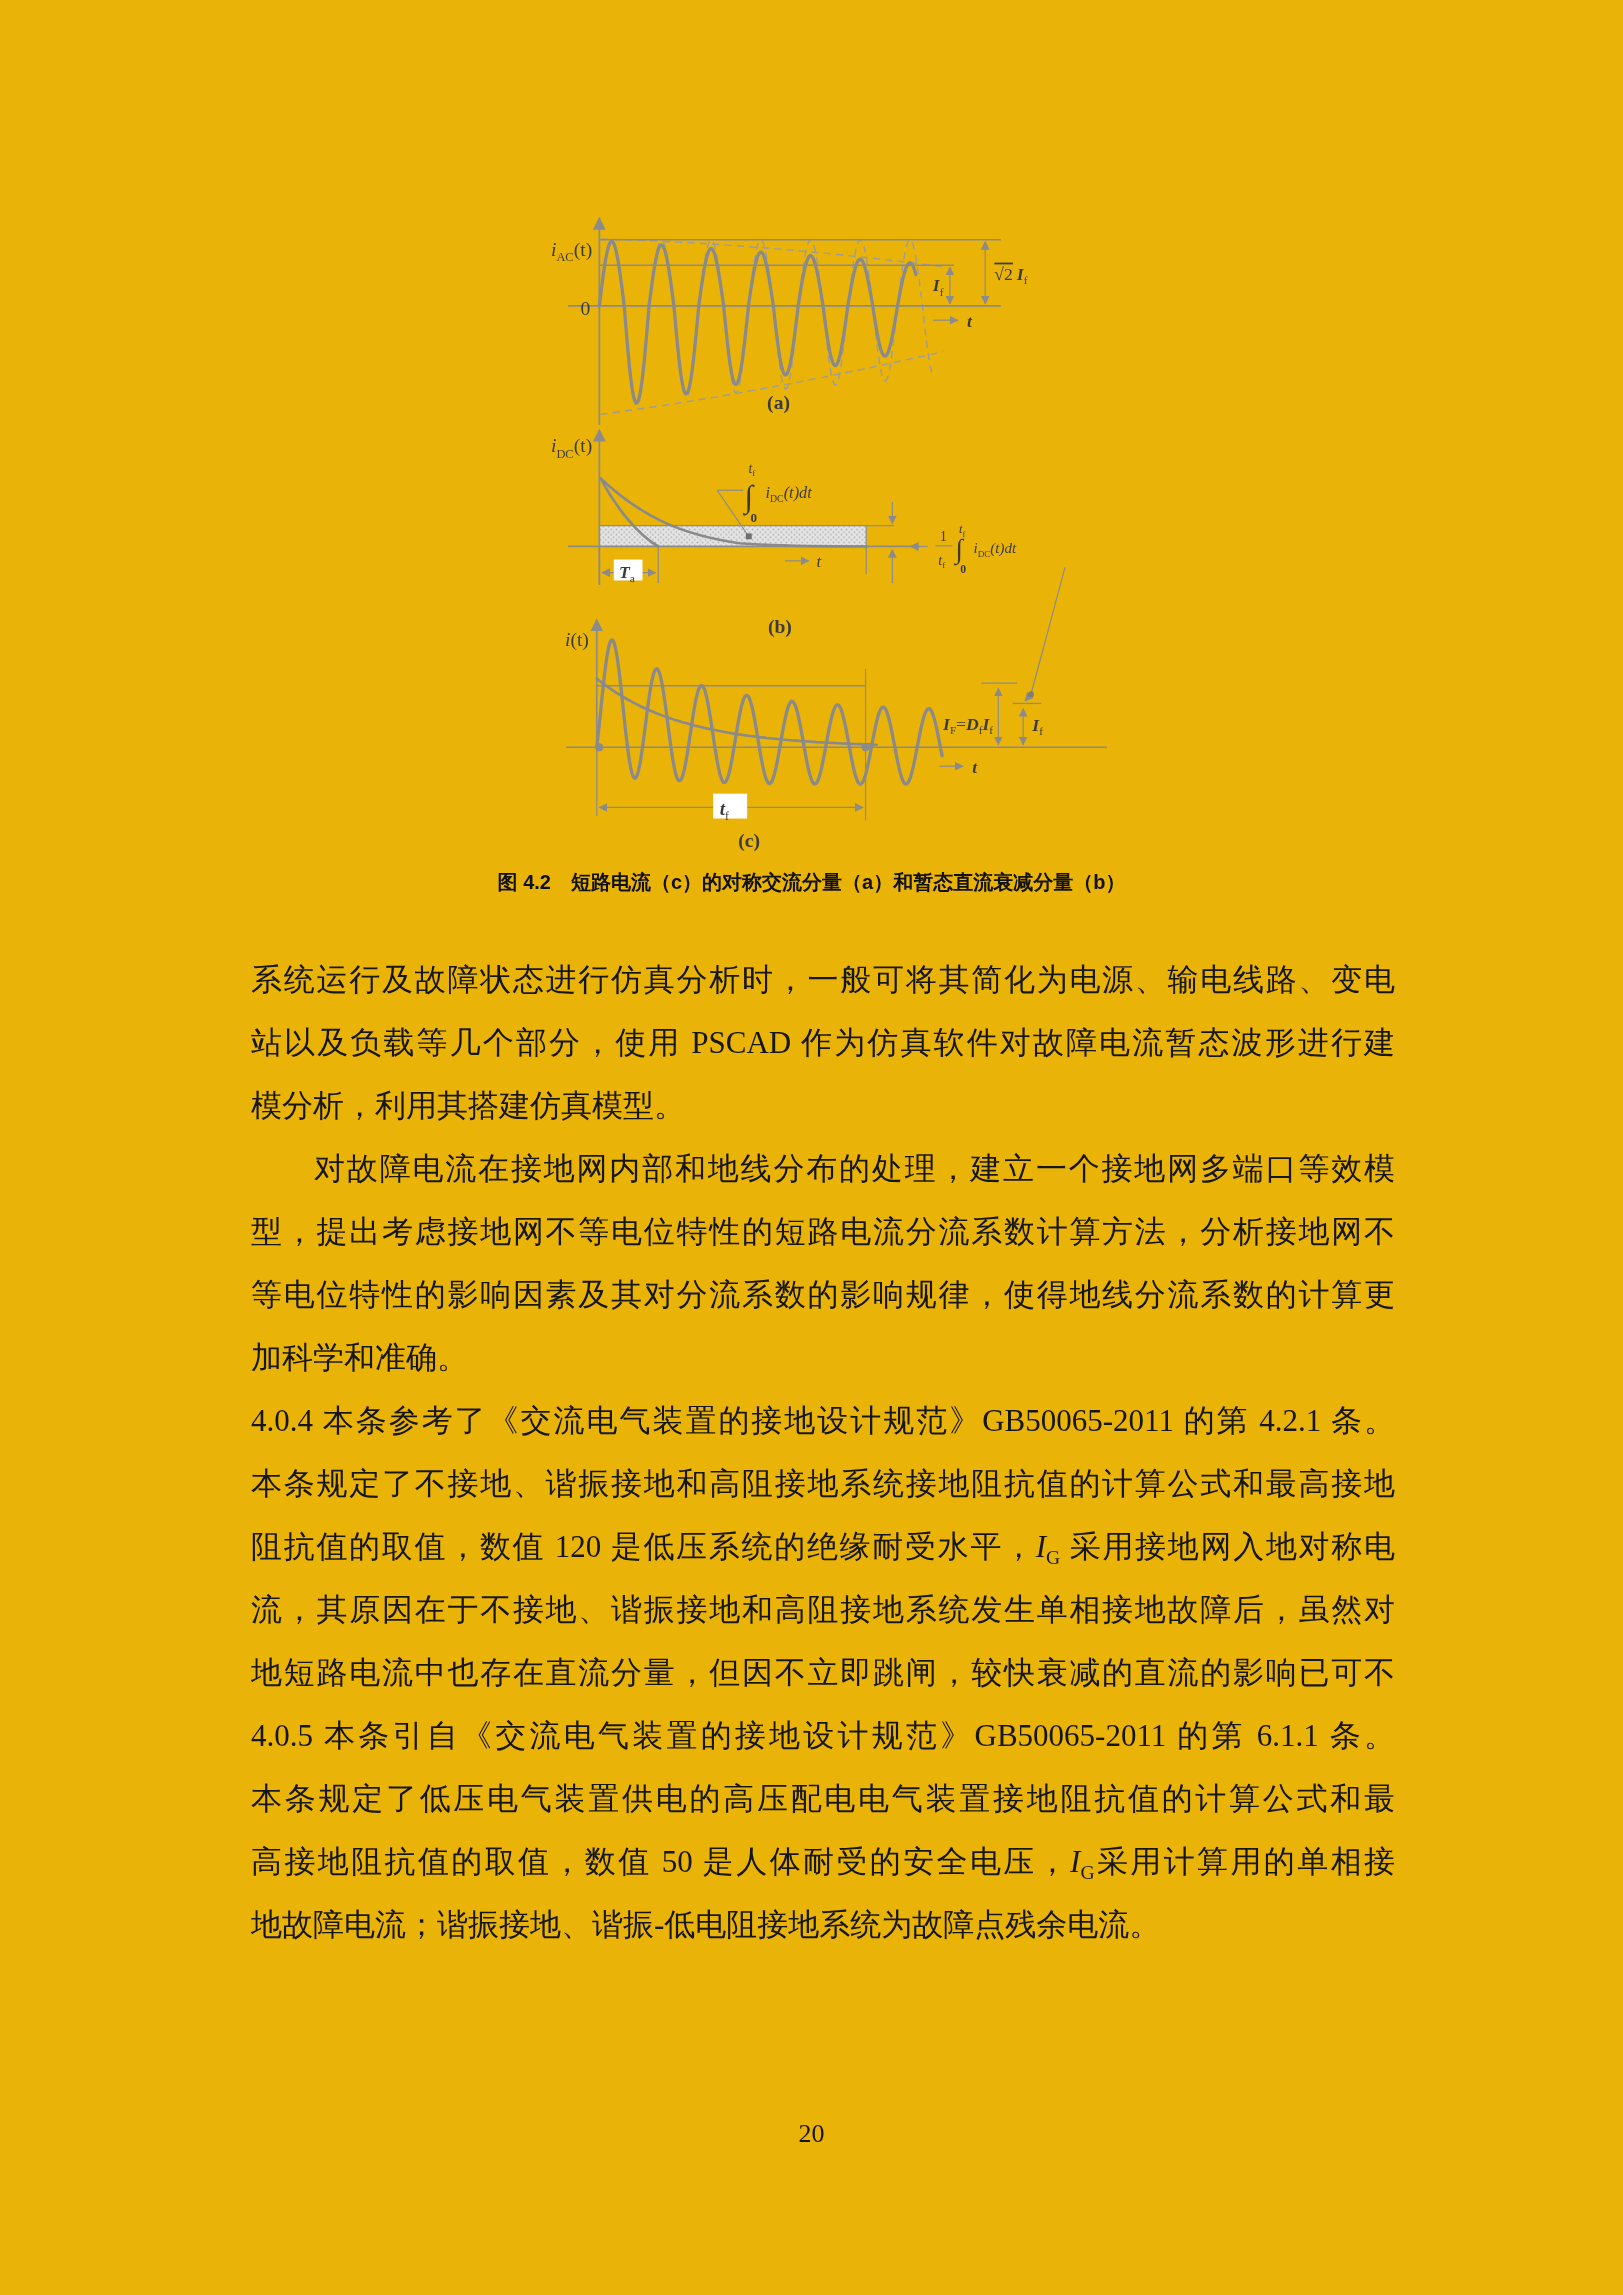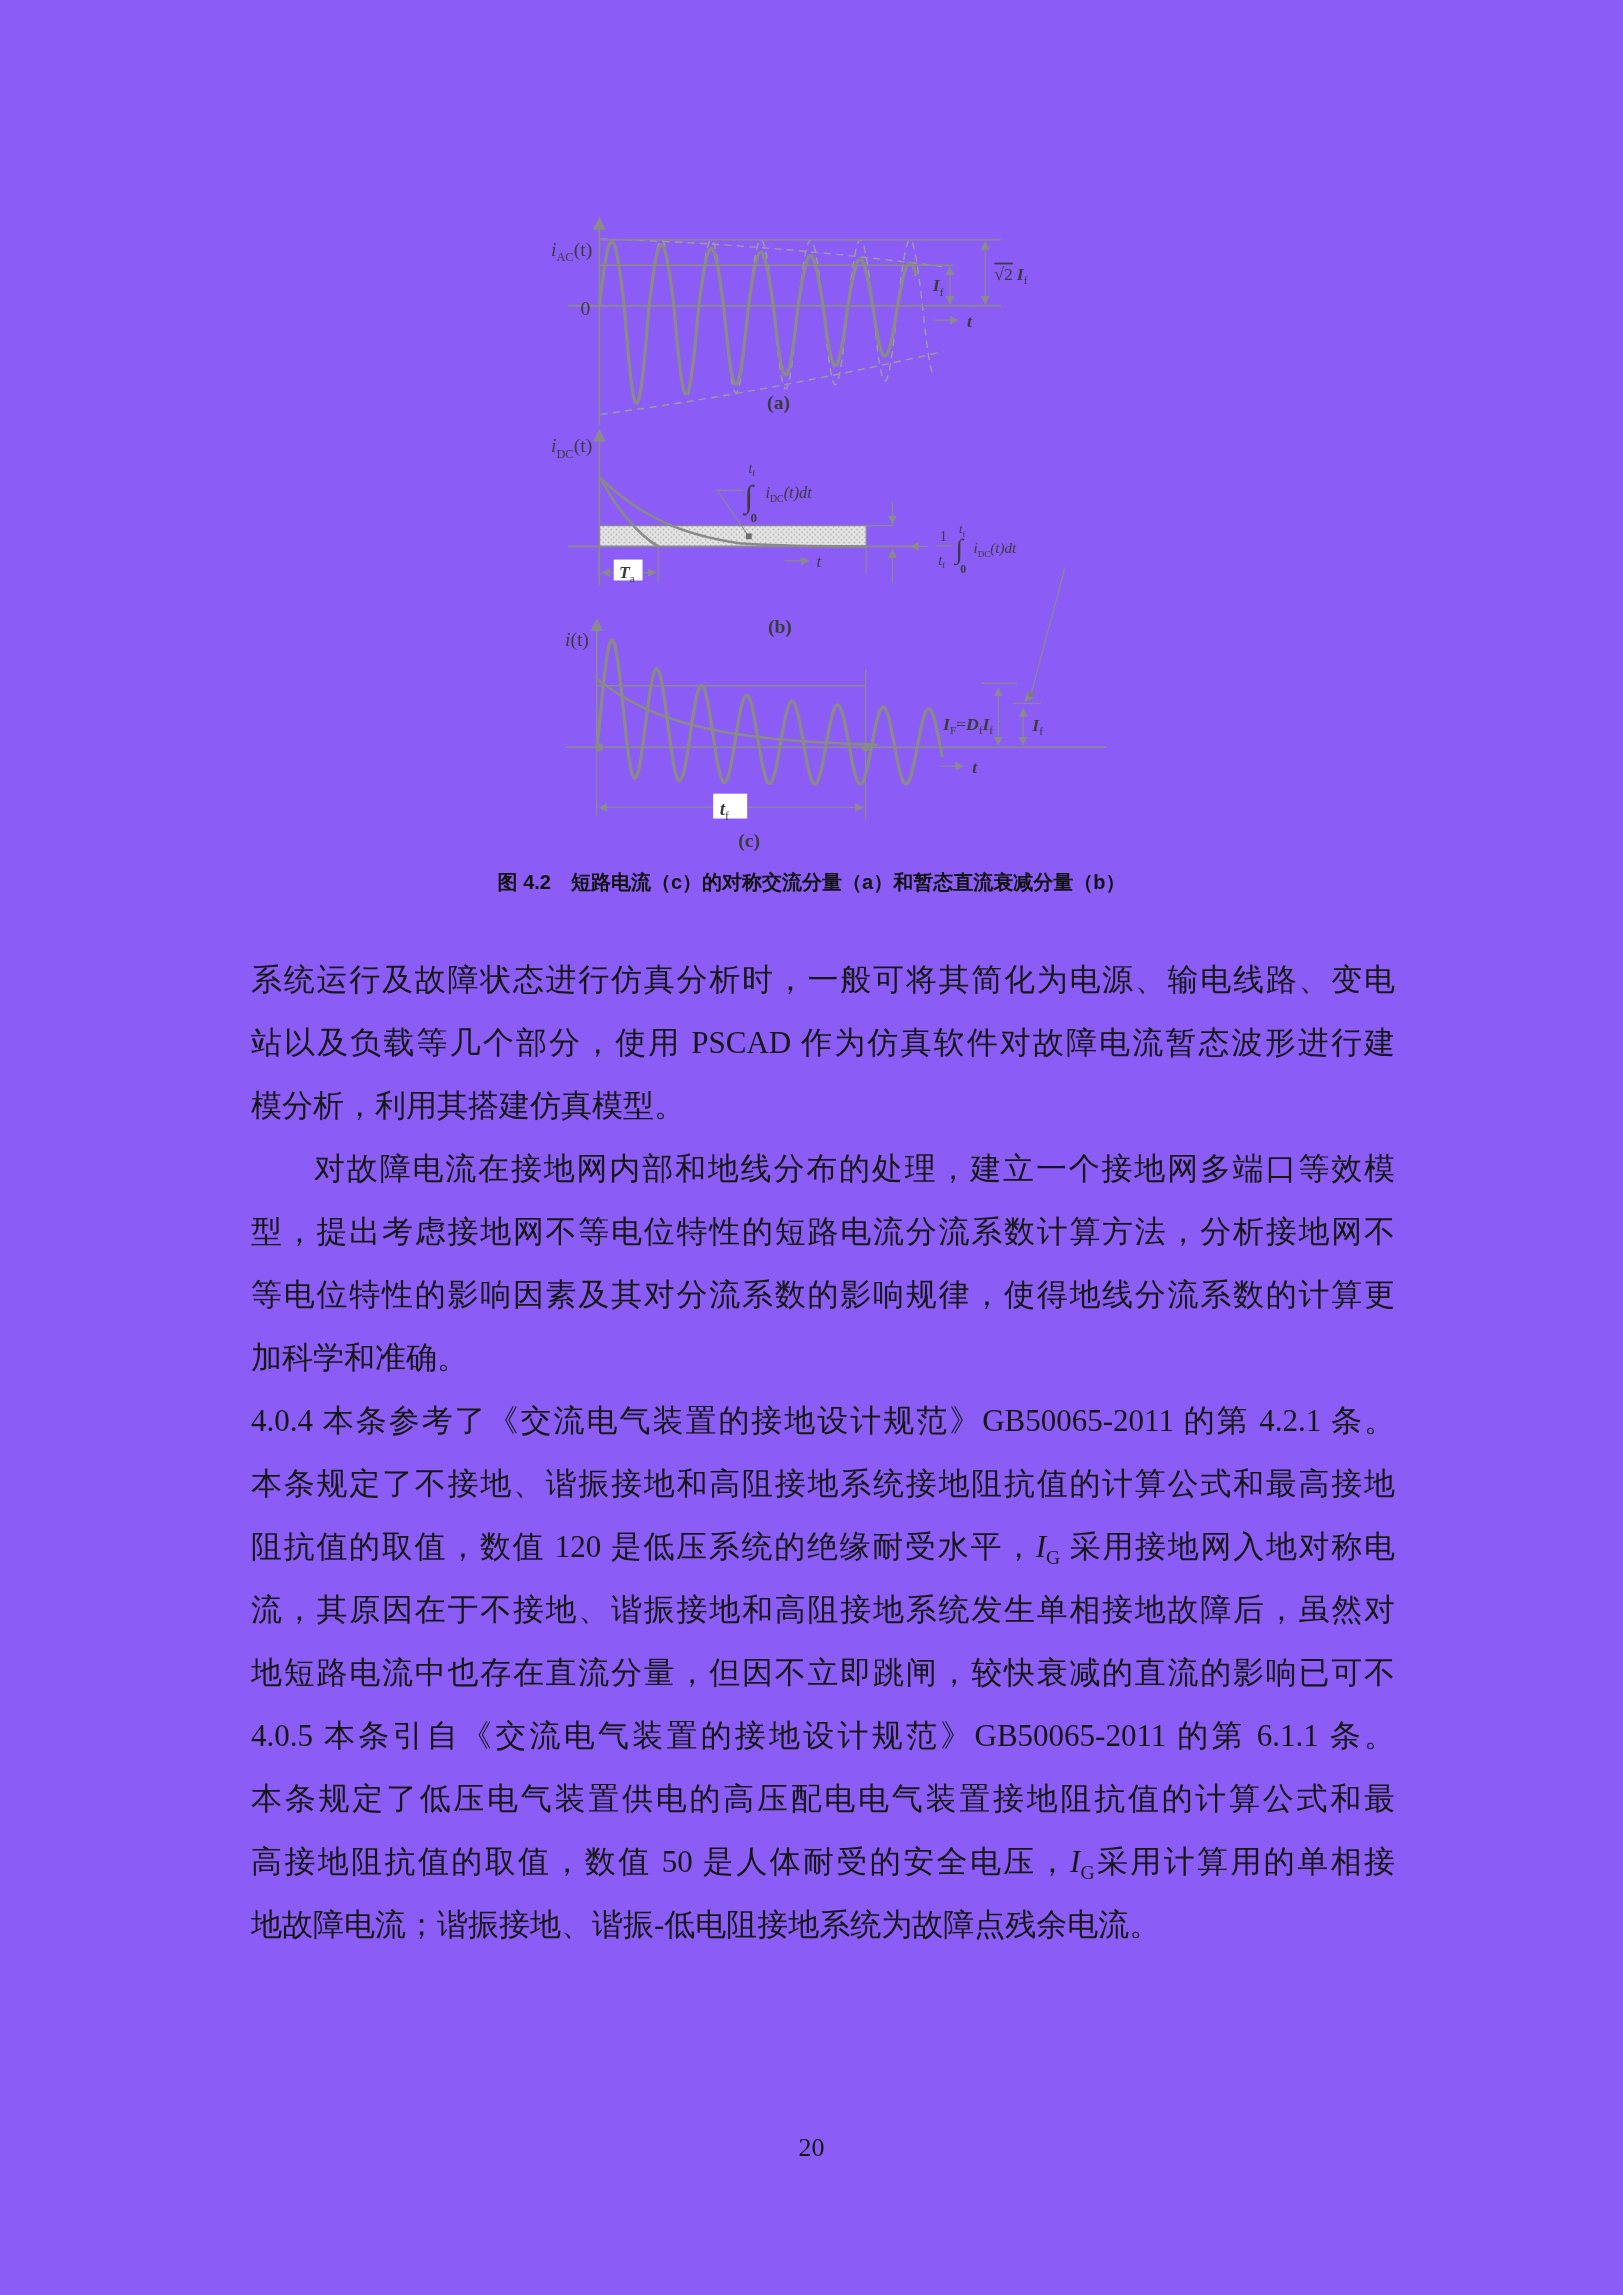--- a/index.html
+++ b/index.html
@@ -1,16 +1,16 @@
 <!DOCTYPE html>
 <html style="font-size:10.5px"><head>
 <meta charset="utf-8">
 <style>
   html,body{margin:0;padding:0;background:#9e9e9e;}
-  .page{position:relative;width:1623px;height:2295px;background:#8b5cf6;overflow:hidden;
+  .page{position:relative;width:1623px;height:2295px;background:#eab308;overflow:hidden;
         font-family:"Liberation Serif",serif;}
   
   #fig{position:absolute;left:458px;top:209px;width:785px;height:654px;}
   #fig text{font-family:"Liberation Serif",serif;fill:#3b3b3b;}
   .ax{stroke:#8b8b8b;stroke-width:2.6;fill:none;}
   .ln{stroke:#8b8b8b;stroke-width:2;fill:none;}
   .tn{stroke:#8b8b8b;stroke-width:1.8;fill:none;}
   .wv{stroke:#8a8a8a;stroke-width:5;fill:none;stroke-linejoin:round;stroke-linecap:round;}
   .wv2{stroke:#8a8a8a;stroke-width:4;fill:none;stroke-linecap:round;}
   .dsh{stroke:#9d9d9d;stroke-width:2.2;fill:none;stroke-dasharray:11 8;}
@@ -21,21 +21,21 @@
   .caption{position:absolute;left:0;top:869px;width:100%;text-align:center;
            font-family:"Liberation Sans",sans-serif;font-weight:700;font-size:20px;color:#111;}
   #body{position:absolute;left:251px;top:948px;width:1144px;}
   .bline{height:63px;line-height:63px;font-size:31px;color:#161616;
          text-align:justify;text-align-last:justify;white-space:nowrap;}
   .bline.last{text-align-last:left;}
   .bline.ind{text-indent:63px;}
   .iv{font-style:italic;}
   .sb{font-size:19.6px;}
   .pagenum{position:absolute;left:0;top:2119px;width:100%;text-align:center;
-           font-size:26px;color:#161616;margin-top:14px;}
+           font-size:26px;color:#161616;}
 </style>
 </head>
 <body>
 
 <div class="page">
 
   <svg id="fig" viewBox="0 0 1200 1000">
     <defs>
       <marker id="mA" viewBox="0 0 10 10" refX="9" refY="5" markerWidth="7.5" markerHeight="7.5" orient="auto-start-reverse">
           <path d="M0,0L10,5L0,10z" fill="#8b8b8b"></path>

